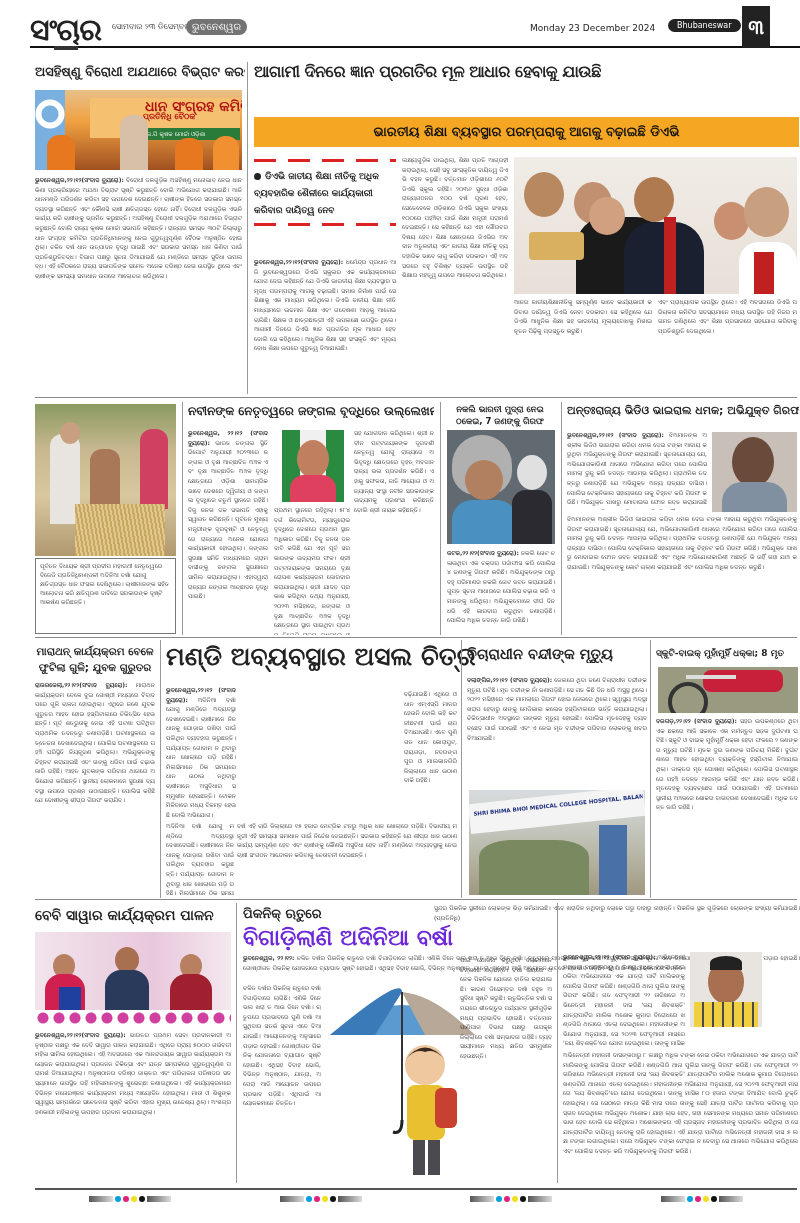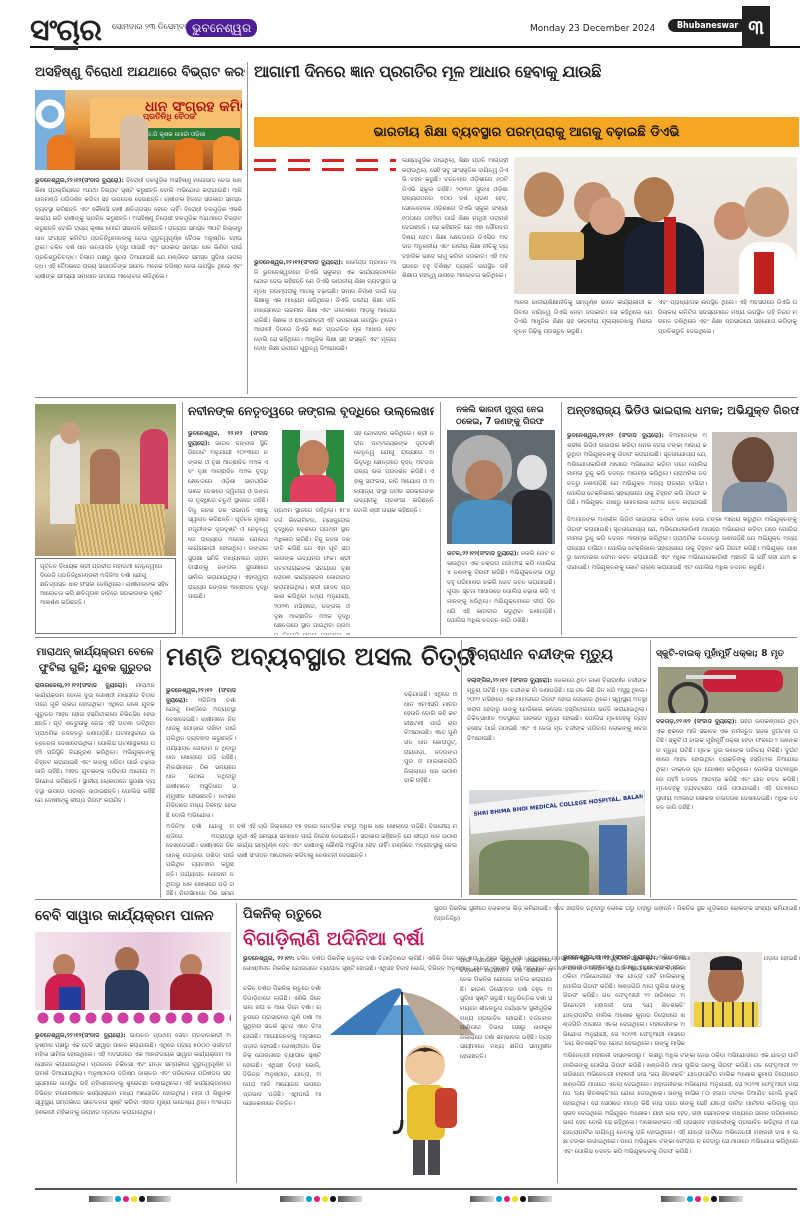--- a/index.html
+++ b/index.html
@@ -3,23 +3,23 @@
 <meta charset="utf-8">
 <style>
 *{box-sizing:border-box;margin:0;padding:0}
 html,body{width:800px;height:1223px;background:#fff;overflow:hidden}
 body{position:relative;font-family:"DejaVu Sans",sans-serif;color:#222}
 .abs{position:absolute}
 .masthead{left:30px;top:18px;width:772px;height:30px;border-bottom:2px solid #111}
 .logo{left:0;top:-6px;font-size:30px;font-weight:bold;color:#222;font-family:"DejaVu Serif",serif;letter-spacing:-1px}
 .logo-sub{left:24px;top:28px;width:24px;height:4px;background:#333}
 .hdr-date-odia{left:82px;top:4px;font-size:8px;color:#333}
-.region-pill{left:156px;top:1px;background:#4c1d95;color:#fff;font-size:12px;padding:2px 6px;border-radius:8px}
+.region-pill{left:156px;top:1px;background:#737373;color:#fff;font-size:10px;padding:2px 6px;border-radius:8px}
 .hdr-date{left:500px;top:5px;font-size:9px;color:#222}
-.city-pill{left:638px;top:1px;background:#222;color:#fff;font-size:8px;padding:2px 9px;border-radius:8px;font-weight:bold}
+.city-pill{left:638px;top:1px;background:#222;color:#fff;font-size:8px;padding:2px 9px;border-radius:8px;font-weight:normal}
 .page-num{left:712px;top:-12px;width:28px;height:42px;background:#222;color:#fff;font-size:20px;text-align:center;line-height:42px;font-weight:bold}
 .col-rule{background:#999;width:1px}
 .hrule{background:#888;height:1px}
 .hl{font-weight:bold;color:#222;white-space:nowrap;overflow:hidden}
 .body-text{font-size:6px;line-height:9.6px;color:#333;text-align:justify;overflow:hidden;word-break:break-all}
 .body-text .dl{font-weight:bold}
 .photo{overflow:hidden}
 .caption{font-size:6px;line-height:9px;color:#333;border:1px solid #777;padding:2px 4px;overflow:hidden}
 .bullet{font-size:11px;font-weight:bold;line-height:19px;color:#222}
 .bullet .dot{display:inline-block;width:7px;height:7px;border-radius:50%;background:#222;margin-right:4px;vertical-align:middle}
@@ -53,20 +53,21 @@
 </div>
 <div class="abs body-text" style="left:35px;top:175px;width:207px;height:215px;"><span class="dl">ଭୁବନେଶ୍ୱର,୨୨।୧୨(ସଂବାଦ ବ୍ୟୁରୋ):</span> <span>ବିରୋଧୀ ଦଳଗୁଡ଼ିକ ଅସହିଷ୍ଣୁ ମନୋଭାବ ନେଇ ଧାନ କିଣା ପ୍ରକ୍ରିୟାରେ ଅଯଥା ବିଭ୍ରାଟ ସୃଷ୍ଟି କରୁଛନ୍ତି ବୋଲି ଅଭିଯୋଗ କରାଯାଇଛି। ଆଜି ଧାନମଣ୍ଡି ପରିଦର୍ଶନ କରିବା ସହ ଉପଦେଶ ଦେଇଛନ୍ତି। ଚାଷୀଙ୍କ ହିତରେ ସରକାର ସମସ୍ତ ବ୍ୟବସ୍ଥା କରିଛନ୍ତି ଏବଂ କୌଣସି ଚାଷୀ କ୍ଷତିଗ୍ରସ୍ତ ହେବେ ନାହିଁ। ବିରୋଧୀ ଦଳଗୁଡ଼ିକ ଏଭଳି କାର୍ଯ୍ୟ କରି ଚାଷୀଙ୍କୁ ଭ୍ରମିତ କରୁଛନ୍ତି। ଅସହିଷ୍ଣୁ ବିରୋଧୀ ଦଳଗୁଡ଼ିକ ଅଯଥାରେ ବିଭ୍ରାଟ କରୁଛନ୍ତି ବୋଲି ରାଜ୍ୟ କୃଷକ ମୋର୍ଚ୍ଚା ସଭାପତି କହିଛନ୍ତି। ରାଜ୍ୟର ସମସ୍ତ ୩୦ଟି ଜିଲ୍ଲାରୁ ଧାନ ସଂଗ୍ରହ କମିଟିର ପ୍ରତିନିଧିମାନଙ୍କୁ ନେଇ ଗୁରୁତ୍ୱପୂର୍ଣ୍ଣ ବୈଠକ ଅନୁଷ୍ଠିତ ହୋଇଥିଲା। ଚଳିତ ବର୍ଷ ଧାନ ଉତ୍ପାଦନ ବୃଦ୍ଧି ପାଇଛି ଏବଂ ସରକାର ସମସ୍ତ ଧାନ କିଣିବା ପାଇଁ ପ୍ରତିଶ୍ରୁତିବଦ୍ଧ। ବିଭାଗ ପକ୍ଷରୁ ସୂଚନା ଦିଆଯାଇଛି ଯେ ମଣ୍ଡିରେ ସମସ୍ତ ସୁବିଧା ଉପଲବ୍ଧ। ଏହି ବୈଠକରେ ରାଜ୍ୟ ସଭାପତିଙ୍କ ସମେତ ଅନେକ ବରିଷ୍ଠ ନେତା ଉପସ୍ଥିତ ଥିଲେ ଏବଂ ଚାଷୀଙ୍କ ସମସ୍ୟା ସମାଧାନ ଉପରେ ଆଲୋଚନା କରିଥିଲେ।</span></div>
 
 <div class="abs col-rule" style="left:247px;top:62px;height:332px"></div>
 
 <div class="abs hl" style="left:254px;top:62px;width:545px;font-size:16px;letter-spacing:-0.5px">ଆଗାମୀ ଦିନରେ ଜ୍ଞାନ ପ୍ରଗତିର ମୂଳ ଆଧାର ହେବାକୁ ଯାଉଛି</div>
 <div class="abs orange-bar" style="left:254px;top:117px;width:545px;height:30px;line-height:30px;font-size:13px">ଭାରତୀୟ ଶିକ୍ଷା ବ୍ୟବସ୍ଥାର ପରମ୍ପରାକୁ ଆଗକୁ ବଢ଼ାଇଛି ଡିଏଭି</div>
 
 <div class="abs" style="left:254px;top:155px;width:142px">
   <div class="dashes" style="margin:4px 0 6px"></div>
+  <div class="bullet" style="font-size:9px;line-height:17px"><span class="dot"></span><span>ଡିଏଭି ଜାତୀୟ ଶିକ୍ଷା ନୀତିକୁ ଅଧିକ ବ୍ୟବହାରିକ ଶୈଳୀରେ କାର୍ଯ୍ୟକାରୀ କରିବାର ଦାୟିତ୍ୱ ନେବ</span></div>
   <div class="dashes" style="margin:4px 0 0"></div>
 </div>
 <div class="abs body-text" style="left:254px;top:257px;width:142px;height:135px"><span class="dl">ଭୁବନେଶ୍ୱର,୨୨।୧୨(ସଂବାଦ ବ୍ୟୁରୋ):</span> <span>ଧର୍ମେନ୍ଦ୍ର ପ୍ରଧାନ ଆଜି ଭୁବନେଶ୍ୱରରେ ଡିଏଭି ସ୍କୁଲର ଏକ କାର୍ଯ୍ୟକ୍ରମରେ ଯୋଗ ଦେଇ କହିଛନ୍ତି ଯେ ଡିଏଭି ଭାରତୀୟ ଶିକ୍ଷା ବ୍ୟବସ୍ଥାର ସମୃଦ୍ଧ ପରମ୍ପରାକୁ ଆଗକୁ ବଢ଼ାଇଛି। ସମାଜ ନିର୍ମାଣ ପାଇଁ ସେ ଶିକ୍ଷାକୁ ଏକ ମାଧ୍ୟମ କରିଥିଲେ। ଡିଏଭି ଜାତୀୟ ଶିକ୍ଷା ନୀତି ମାଧ୍ୟମରେ ଉଚ୍ଚମାନ ଶିକ୍ଷା ଏବଂ ଗବେଷଣା ଆଡ଼କୁ ଆଗେଇ ଚାଲିଛି। ଶିକ୍ଷକ ଓ ଛାତ୍ରଛାତ୍ରୀ ଏହି ଉପଲକ୍ଷେ ଉପସ୍ଥିତ ଥିଲେ। ଆଗାମୀ ଦିନରେ ଡିଏଭି ଜ୍ଞାନ ପ୍ରଗତିର ମୂଳ ଆଧାର ହେବ ବୋଲି ସେ କହିଥିଲେ। ଆଧୁନିକ ଶିକ୍ଷା ସହ ସଂସ୍କୃତି ଏବଂ ମୂଲ୍ୟବୋଧ ଶିକ୍ଷା ଉପରେ ଗୁରୁତ୍ୱ ଦିଆଯାଉଛି।</span></div>
 <div class="abs body-text" style="left:402px;top:155px;width:106px;height:237px"><span>ଲକ୍ଷ୍ୟଗୁଡ଼ିକ ପାଇଥିଲା, ଶିକ୍ଷା ପ୍ରତି ଆଗ୍ରହୀ କରାଇଥିଲା, ସେହି ସବୁ ସାଂସ୍କୃତିକ ଦାୟିତ୍ୱ ଡିଏଭି ବହନ କରୁଛି। ବର୍ତ୍ତମାନ ଓଡ଼ିଶାରେ ୬୦ଟି ଡିଏଭି ସ୍କୁଲ ରହିଛି। ୨୦୩୬ ସୁଦ୍ଧା ଓଡ଼ିଶା ରାଜ୍ୟଗଠନର ୧୦୦ ବର୍ଷ ପୂରଣ ହେବ, ସେତେବେଳେ ଓଡ଼ିଶାରେ ଡିଏଭି ସ୍କୁଲ ସଂଖ୍ୟା ୧୦୦ରେ ପହଞ୍ଚିବା ପାଇଁ ଶିକ୍ଷା ମନ୍ତ୍ରୀ ପରାମର୍ଶ ଦେଇଛନ୍ତି। ସେ କହିଛନ୍ତି ଯେ ଏହା ଗୌରବର ବିଷୟ ହେବ। ଶିକ୍ଷା କ୍ଷେତ୍ରରେ ଡିଏଭିର ଅବଦାନ ଅତୁଳନୀୟ ଏବଂ ଜାତୀୟ ଶିକ୍ଷା ନୀତିକୁ ବ୍ୟବହାରିକ ଭାବେ ଲାଗୁ କରିବା ଦରକାର। ଏହି ଅବସରରେ ବହୁ ବିଶିଷ୍ଟ ବ୍ୟକ୍ତି ଉପସ୍ଥିତ ରହି ଶିକ୍ଷାର ମହତ୍ତ୍ୱ ଉପରେ ଆଲୋଚନା କରିଥିଲେ।</span></div>
 
 <div class="abs photo" style="left:514px;top:157px;width:283px;height:137px;background:linear-gradient(180deg,#f0ece6 0%,#e8e0d8 100%)">
   <div class="abs" style="left:10px;top:15px;width:40px;height:45px;background:#b88860;border-radius:50%"></div>
   <div class="abs" style="left:60px;top:25px;width:38px;height:42px;background:#c09070;border-radius:50%"></div>
   <div class="abs" style="left:62px;top:60px;width:90px;height:77px;background:#1a1a1a;border-radius:30px 30px 0 0"></div>
   <div class="abs" style="left:75px;top:40px;width:36px;height:38px;background:#d0a080;border-radius:50%"></div>
@@ -186,21 +187,21 @@
   <div class="abs" style="left:145px;top:22px;width:22px;height:24px;background:#b88060;border-radius:50%"></div>
   <div class="abs" style="left:135px;top:42px;width:42px;height:40px;background:#a02030;border-radius:16px 16px 0 0"></div>
   <div class="abs" style="left:0;top:78px;width:196px;height:17px;background:radial-gradient(circle at 8px 8px,#d040a0 0 5px,#fff 6px) 0 0/16px 17px"></div>
 </div>
 <div class="abs body-text" style="left:35px;top:1030px;width:196px;height:150px"><span class="dl">ଭୁବନେଶ୍ୱର,୨୨।୧୨(ସଂବାଦ ବ୍ୟୁରୋ):</span> <span>ଭାରତର ପ୍ରଥମ ସେବା ପ୍ରଦାନକାରୀ ଅନୁଷ୍ଠାନ ପକ୍ଷରୁ ଏକ ବେବି ସାୱାର ପାଳନ କରାଯାଇଛି। ଏଥିରେ ପ୍ରାୟ ୫୦୦୦ ଗର୍ଭବତୀ ମହିଳା ସାମିଲ ହୋଇଥିଲେ। ଏହି ଅବସରରେ ଏକ ଆନନ୍ଦଦାୟକ ସାୱାର କାର୍ଯ୍ୟକ୍ରମ ଆୟୋଜନ କରାଯାଇଥିଲା। ପ୍ରଜନନ ଚିକିତ୍ସା ଏବଂ ଯତ୍ନ ସମ୍ପର୍କରେ ଗୁରୁତ୍ୱପୂର୍ଣ୍ଣ ପରାମର୍ଶ ଦିଆଯାଇଥିଲା। ଅନୁଷ୍ଠାନର ବରିଷ୍ଠ ଡାକ୍ତର ଏବଂ ପରିଚାଳନା ପରିଷଦର ସଦସ୍ୟମାନେ ଉପସ୍ଥିତ ରହି ମହିଳାମାନଙ୍କୁ ଶୁଭେଚ୍ଛା ଜଣାଇଥିଲେ। ଏହି କାର୍ଯ୍ୟକ୍ରମରେ ବିଭିନ୍ନ ମନୋରଞ୍ଜନ କାର୍ଯ୍ୟକ୍ରମ ମଧ୍ୟ ଆୟୋଜିତ ହୋଇଥିଲା। ମାତା ଓ ଶିଶୁଙ୍କ ସ୍ୱାସ୍ଥ୍ୟ ସମ୍ପର୍କରେ ସଚେତନତା ସୃଷ୍ଟି କରିବା ଏହାର ମୁଖ୍ୟ ଉଦ୍ଦେଶ୍ୟ ଥିଲା। ଅଂଶଗ୍ରହଣକାରୀ ମହିଳାଙ୍କୁ ଉପହାର ପ୍ରଦାନ କରାଯାଇଥିଲା।</span></div>
 
 <div class="abs col-rule" style="left:236px;top:903px;height:280px"></div>
 
 <div class="abs" style="left:243px;top:903px;width:210px">
   <div class="hl" style="font-size:13px;line-height:22px">ପିକନିକ୍ ଋତୁରେ</div>
-  <div class="hl" style="font-size:19px;line-height:26px;color:#be185d">ବିଗାଡ଼ିଲାଣି ଅଦିନିଆ ବର୍ଷା</div>
+  <div class="hl" style="font-size:22px;line-height:26px;color:#6d28d9">ବିଗାଡ଼ିଲାଣି ଅଦିନିଆ ବର୍ଷା</div>
 </div>
 <div class="abs body-text" style="left:243px;top:953px;width:190px height:40px;height:28px"><span class="dl">ଭୁବନେଶ୍ୱର, ୨୨।୧୨:</span> <span>ଚଳିତ ବର୍ଷର ପିକନିକ୍ ଋତୁରେ ବର୍ଷା ବିଗାଡ଼ିବାରେ ଲାଗିଛି। ଏଣିକି ଦିନେ ଭଲ ଖରା ତ ଆଉ ଦିନେ ବର୍ଷା। ଋତୁପରେ ପ୍ରଭାବରେ ପୁଣି ବର୍ଷା ଆସୁଥିବାର ସତର୍କ ସୂଚନା ଏବେ ଦିଆଯାଇଛି। ଆୟୋଜନଙ୍କୁ ଅନୁସାରେ ପଡ଼ାର ହୋଇଛି। ଗୋଷ୍ଠୀଗତ ପିକନିକ୍ ଯୋଜନାରେ ବ୍ୟାଘାତ ସୃଷ୍ଟି ହୋଇଛି। ଏଥିସହ ବିବାହ ଭୋଜି, ବିଭିନ୍ନ ଅନୁଷ୍ଠାନ, ଯାତ୍ରା, ଅପେରା ଆଦି ଆୟୋଜନ ଉପରେ ପ୍ରଭାବ ପଡ଼ିଛି। ଏଥିପାଇଁ ଆୟୋଜକମାନେ ଚିନ୍ତିତ।</span></div>
 <div class="abs body-text" style="left:243px;top:983px;width:78px;height:200px"><span>ଚଳିତ ବର୍ଷର ପିକନିକ୍ ଋତୁରେ ବର୍ଷା ବିଗାଡ଼ିବାରେ ଲାଗିଛି। ଏଣିକି ଦିନେ ଭଲ ଖରା ତ ଆଉ ଦିନେ ବର୍ଷା। ଋତୁପରେ ପ୍ରଭାବରେ ପୁଣି ବର୍ଷା ଆସୁଥିବାର ସତର୍କ ସୂଚନା ଏବେ ଦିଆଯାଇଛି। ଆୟୋଜନଙ୍କୁ ଅନୁସାରେ ପଡ଼ାର ହୋଇଛି। ଗୋଷ୍ଠୀଗତ ପିକନିକ୍ ଯୋଜନାରେ ବ୍ୟାଘାତ ସୃଷ୍ଟି ହୋଇଛି। ଏଥିସହ ବିବାହ ଭୋଜି, ବିଭିନ୍ନ ଅନୁଷ୍ଠାନ, ଯାତ୍ରା, ଅପେରା ଆଦି ଆୟୋଜନ ଉପରେ ପ୍ରଭାବ ପଡ଼ିଛି। ଏଥିପାଇଁ ଆୟୋଜକମାନେ ଚିନ୍ତିତ।</span></div>
 <div class="abs" style="left:325px;top:980px;width:155px;height:200px">
   <svg width="155" height="200" viewBox="0 0 155 200">
     <path d="M5 55 Q77 -5 150 55 Z" fill="#5a9ad0"></path>
     <path d="M77 12 Q110 15 150 55 L100 55 Z" fill="#b8a898"></path>
     <path d="M5 55 Q77 -5 77 12 L50 55 Z" fill="#3a7ab8"></path>
     <line x1="77" y1="12" x2="77" y2="140" stroke="#333" stroke-width="2"></line>
     <path d="M77 140 Q77 155 68 152" fill="none" stroke="#222" stroke-width="3"></path>

